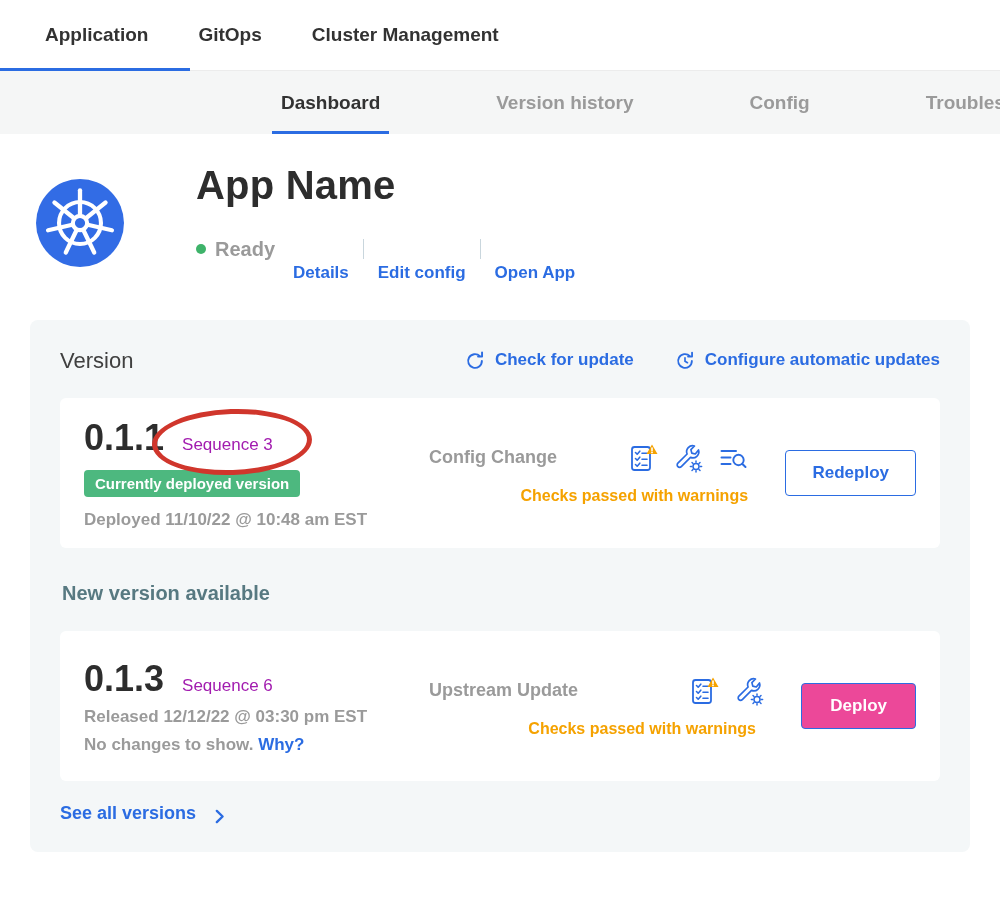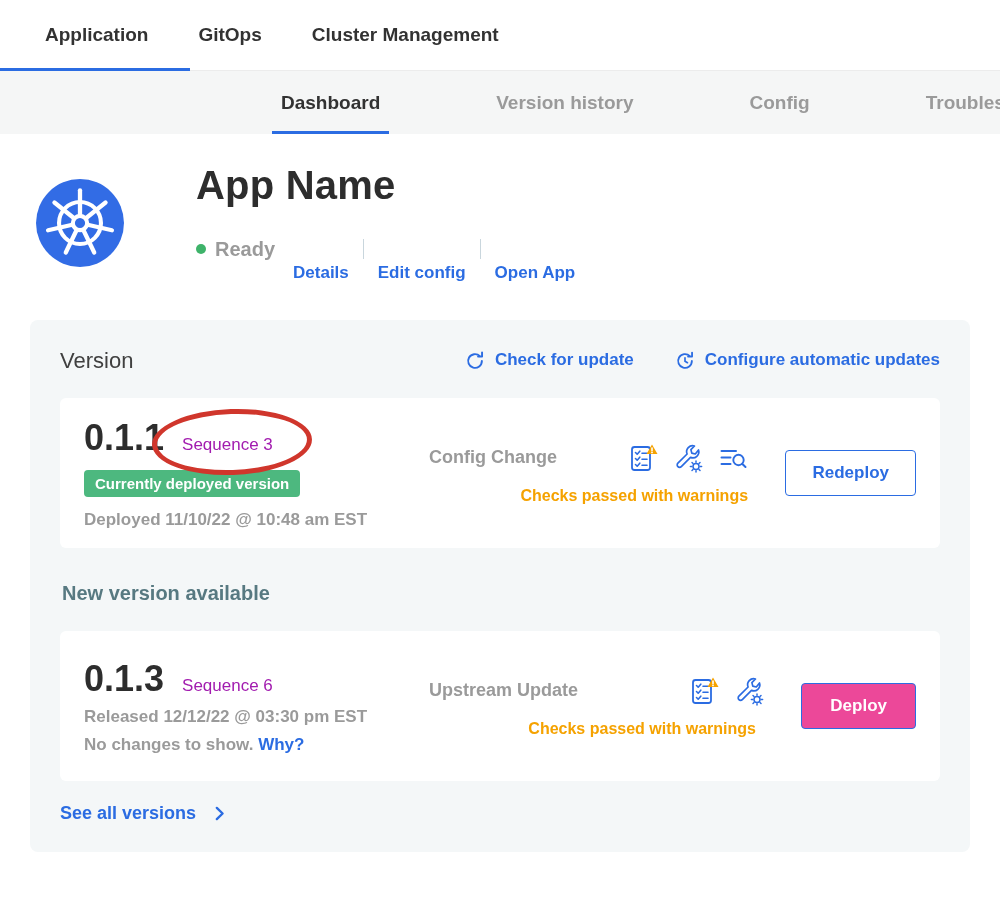--- a/index.html
+++ b/index.html
@@ -53,21 +53,21 @@
   .icon-group{display:flex;align-items:center;gap:13px;}
   .card-icon{display:inline-flex;color:#2b6ce2;cursor:pointer;}
   .checks{font-size:16px;font-weight:700;color:#f5a200;text-align:center;padding-left:90px;}
 
   .btn{font-family:inherit;font-size:17px;font-weight:700;border-radius:4px;cursor:pointer;flex:0 0 auto;margin-left:16px;}
   .btn.outline{background:#fff;color:#2b6ce2;border:1.5px solid #2b6ce2;padding:12px 26px;}
   .btn.solid{background:#ec4899;color:#fff;border:1.5px solid #2b6ce2;padding:12px 28px;}
 
   .new-version{margin:34px 0 0 2px;font-size:20px;font-weight:700;color:#577981;}
   .card2{margin-top:26px;padding-top:26px;padding-bottom:26px;}
-  .see-all{display:inline-flex;align-items:center;gap:16px;margin-top:22px;font-size:18px;font-weight:700;color:#2b6ce2;text-decoration:none;cursor:pointer;}
+  .see-all{display:inline-flex;align-items:flex-end;gap:16px;margin-top:22px;font-size:18px;font-weight:700;color:#2b6ce2;text-decoration:none;cursor:pointer;}
 </style>
 </head>
 <body>
 
 <div class="page">
 
   <header class="top-nav">
     <div class="top-tab">Application</div>
     <div class="top-tab dim">GitOps</div>
     <div class="top-tab dim">Cluster Management</div>

